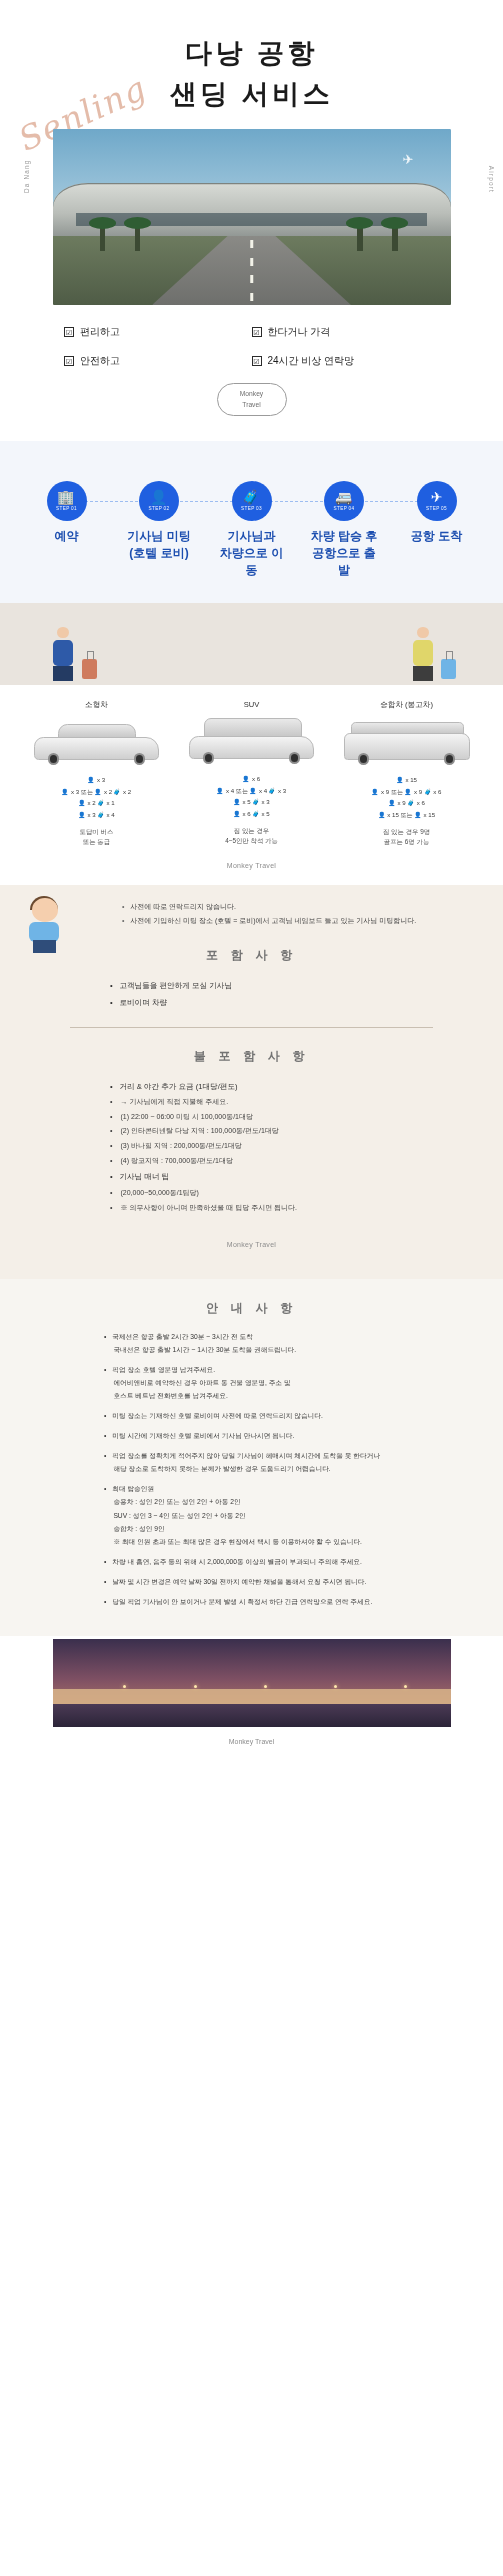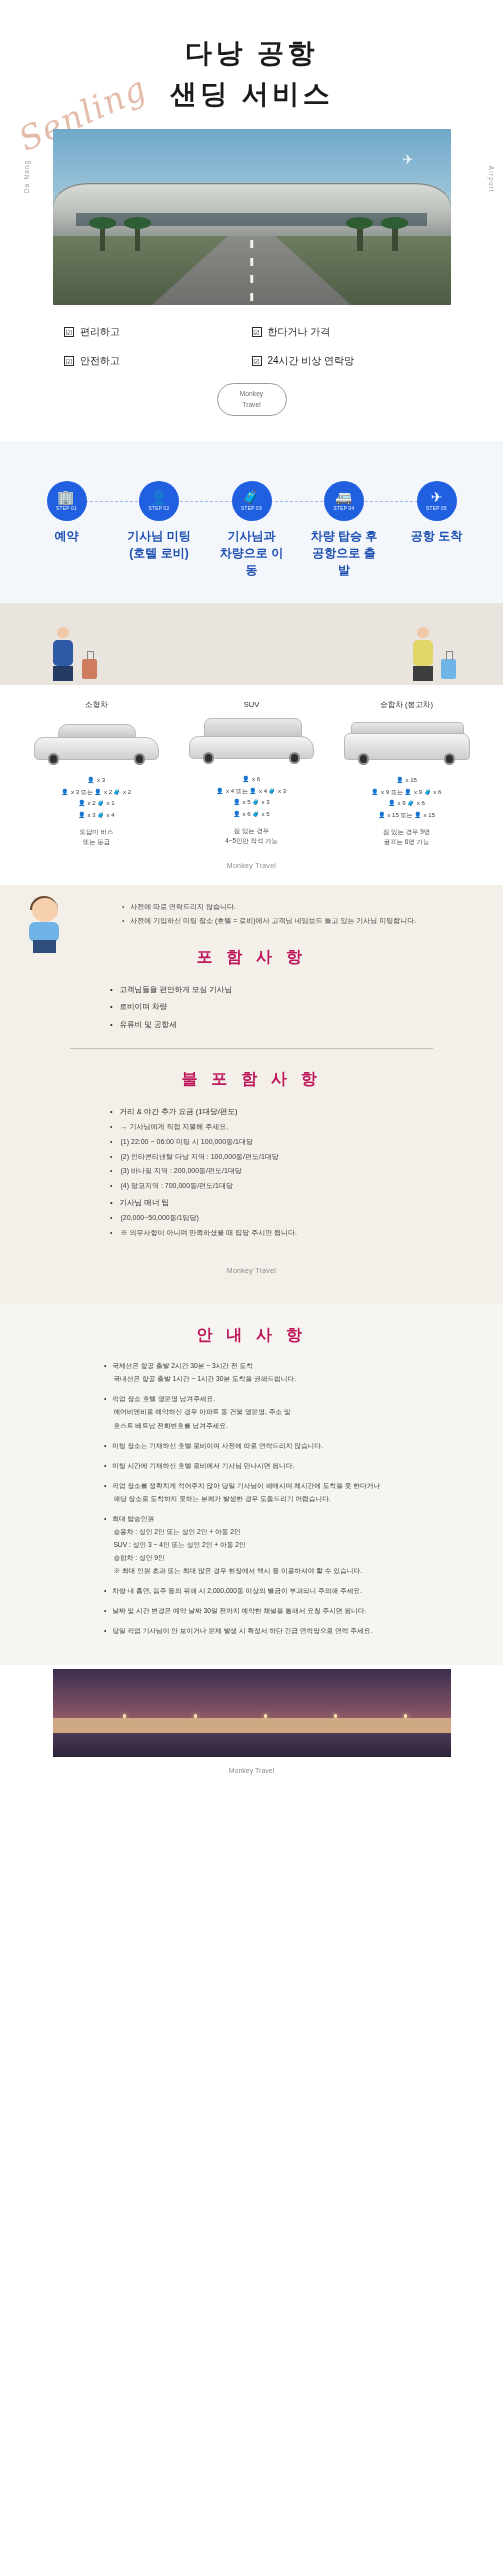--- a/index.html
+++ b/index.html
@@ -91,21 +91,21 @@
   
   .inc { background:#f4efe8; padding: 15px 0 20px 0; position:relative; }
   .kid { position:absolute; left:23.4px; top:13px; width:42px; height:56px; }
   .kid .head { position:absolute; left:8.2px; top:0; width:26px; height:23.4px; background:#f5cfae; border-radius:50%; }
   .kid .hair { position:absolute; left:7px; top:-2.3px; width:28px; height:14px; background:#6b4a2f; border-radius:14px 14px 0 0; }
   .kid .shirt { position:absolute; left:5.9px; top:23.4px; width:30px; height:20px; background:#6fb4e6; border-radius:5.9px; }
   .kid .pants { position:absolute; left:9.4px; top:42px; width:23.4px; height:13px; background:#2f4d7a; }
   .inc-notes { margin:0 0 0 82px; width:363px; font-size:7px; color:#3a3a3a; line-height:1.9; }
   .inc-notes li { list-style:none; position:relative; padding-left:8.2px; }
   .inc-notes li:before { content:"•"; position:absolute; left:0; color:#6b6b6b; }
-  .sec-title { text-align:center; font-size:16px; font-weight:700; letter-spacing:4.7px; margin: 20px 0 13px 0; color:#be185d; }
+  .sec-title { text-align:center; font-size:12px; font-weight:700; letter-spacing:4.7px; margin: 20px 0 13px 0; color:#737373; }
   .hr { width:363px; height:0.6px; background:#c9bfb2; margin: 15px auto; }
   .bullets { width:363px; margin:11px auto; font-size:7.6px; color:#2f2f2f; line-height:2.3; }
   .bullets li { list-style:none; position:relative; padding-left:9.4px; }
   .bullets li:before { content:"•"; position:absolute; left:0; }
 
   .sub { padding-left:10.5px; font-size:7px; color:#3c3c3c; line-height:2.1; }
 
   
   .info { background:#f7f5f1; padding: 17.6px 0 21px 0; }
   .info-list { width:375px; margin:0 auto; font-size:6.7px; color:#333; line-height:1.95; }
@@ -299,21 +299,20 @@
     </div>
     <ul class="inc-notes">
       <li>사전에 따로 연락드리지 않습니다.</li>
       <li>사전에 기입하신 미팅 장소 (호텔 = 로비)에서 고객님 네임보드 들고 있는 기사님 미팅합니다.</li>
     </ul>
 
     <div class="sec-title">포 함 사 항</div>
     <ul class="bullets">
       <li>고객님들을 편안하게 모실 기사님</li>
       <li>로비이며 차량</li>
-      <li>유류비 및 공항세</li>
     </ul>
 
     <div class="hr"></div>
 
     <div class="sec-title">불 포 함 사 항</div>
     <ul class="bullets">
       <li>거리 &amp; 야간 추가 요금 (1대당/편도)</li>
       <li class="sub" style="list-style:none;padding-left:10.5px">→ 기사님에게 직접 지불해 주세요.</li>
       <li class="sub" style="list-style:none;padding-left:10.5px">(1) 22:00 ~ 06:00 미팅 시 100,000동/1대당</li>
       <li class="sub" style="list-style:none;padding-left:10.5px">(2) 인타콘티넨탈 다낭 지역 : 100,000동/편도/1대당</li>

